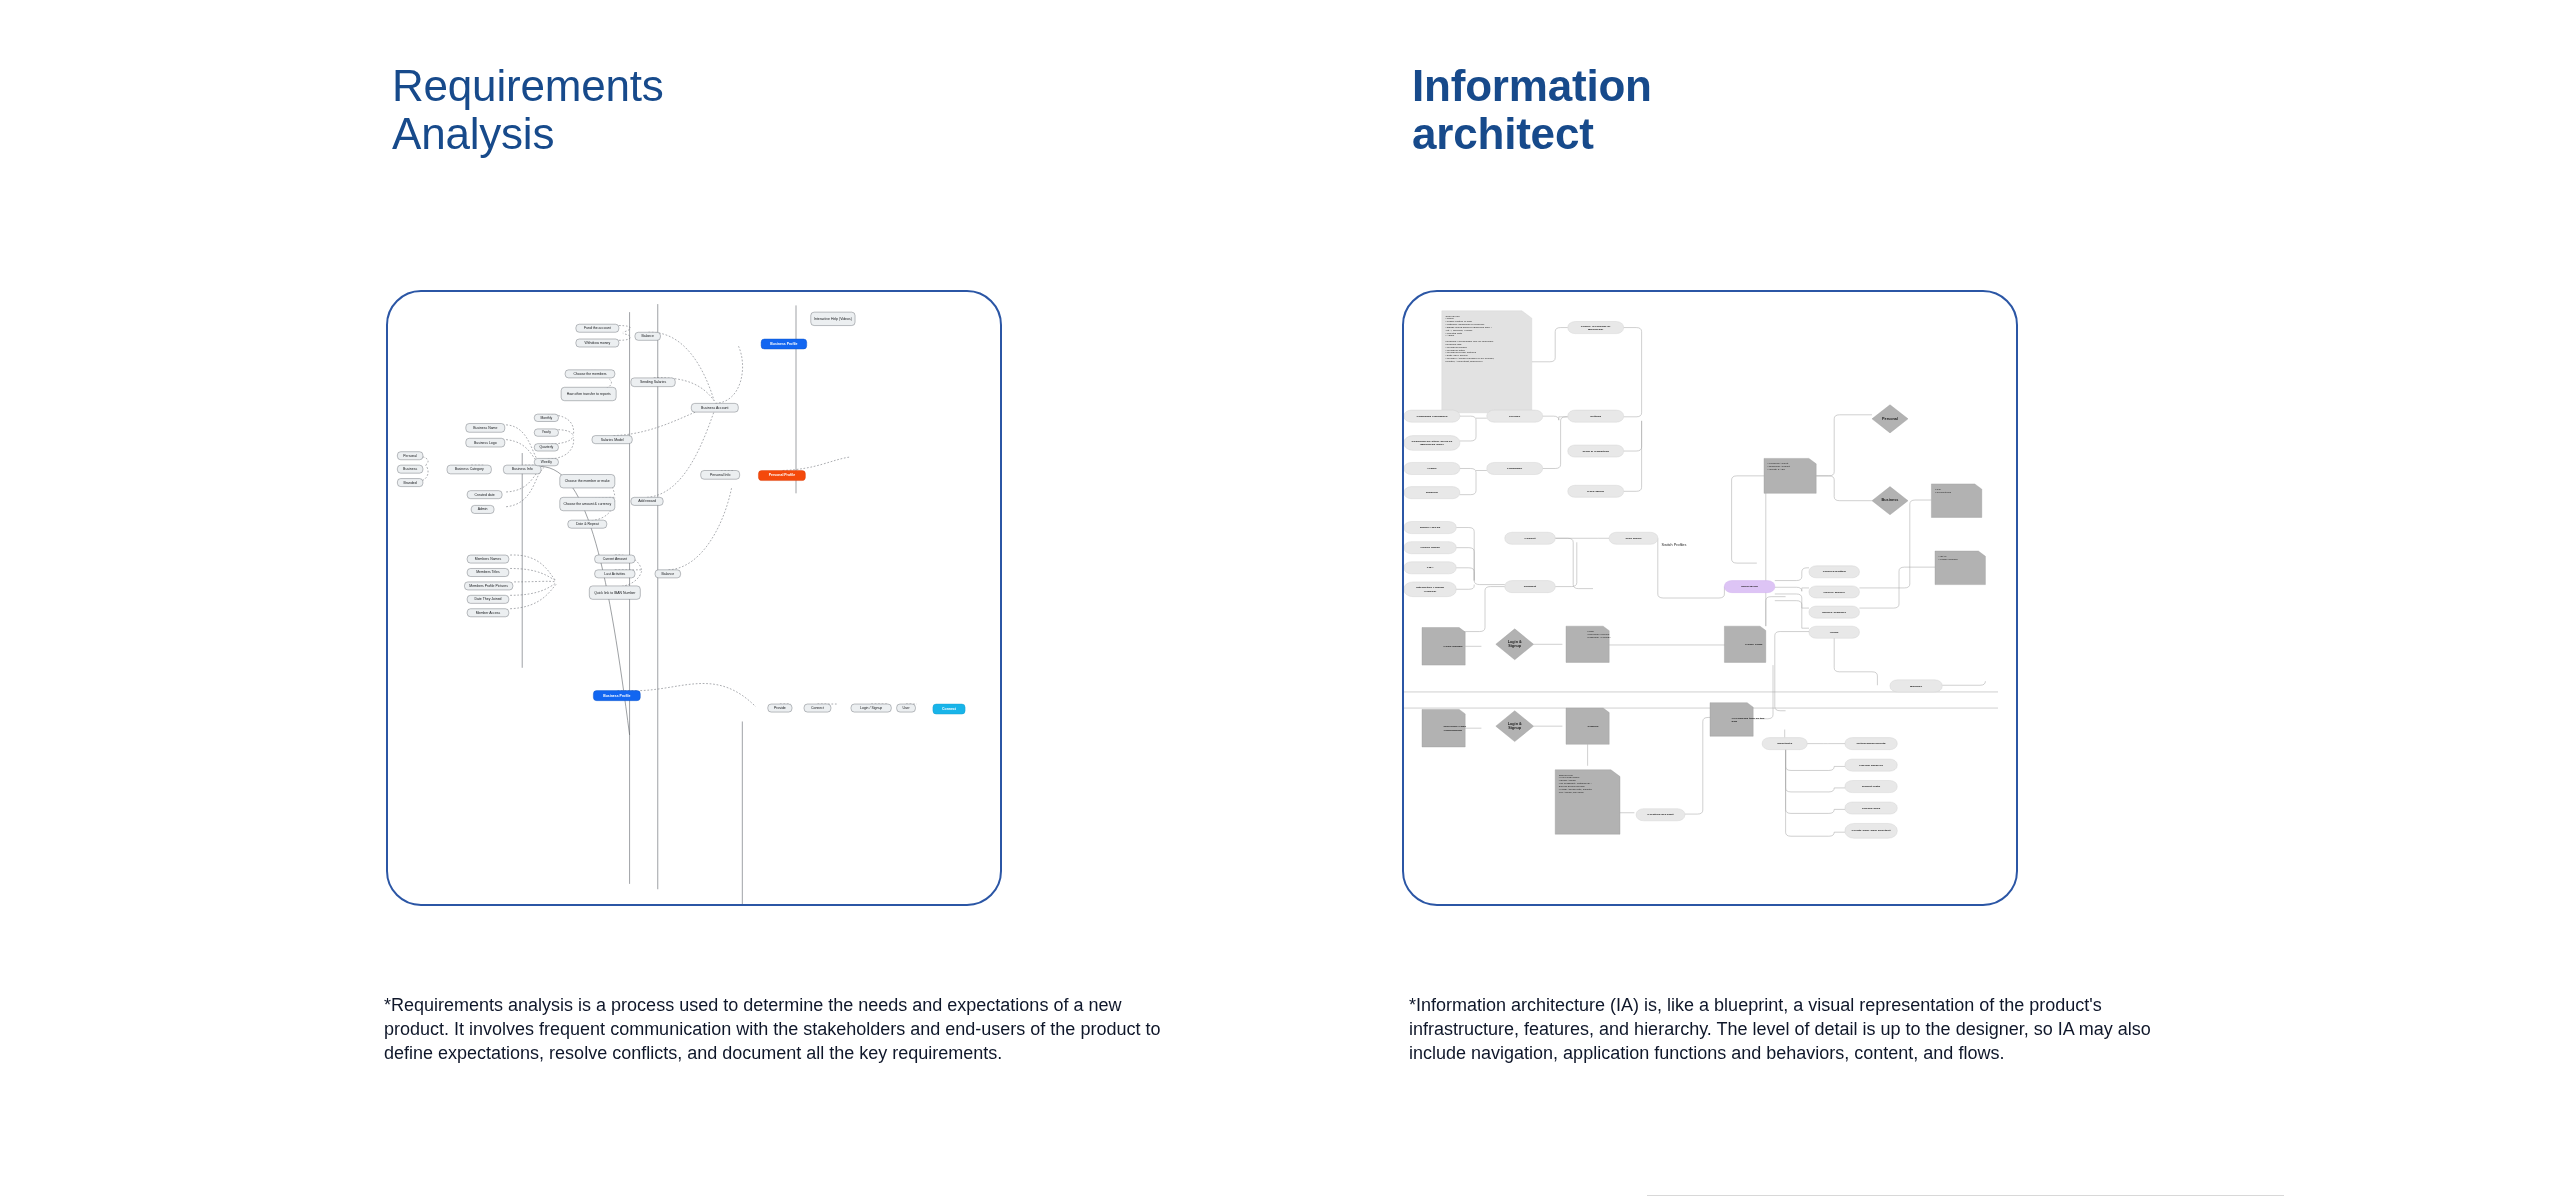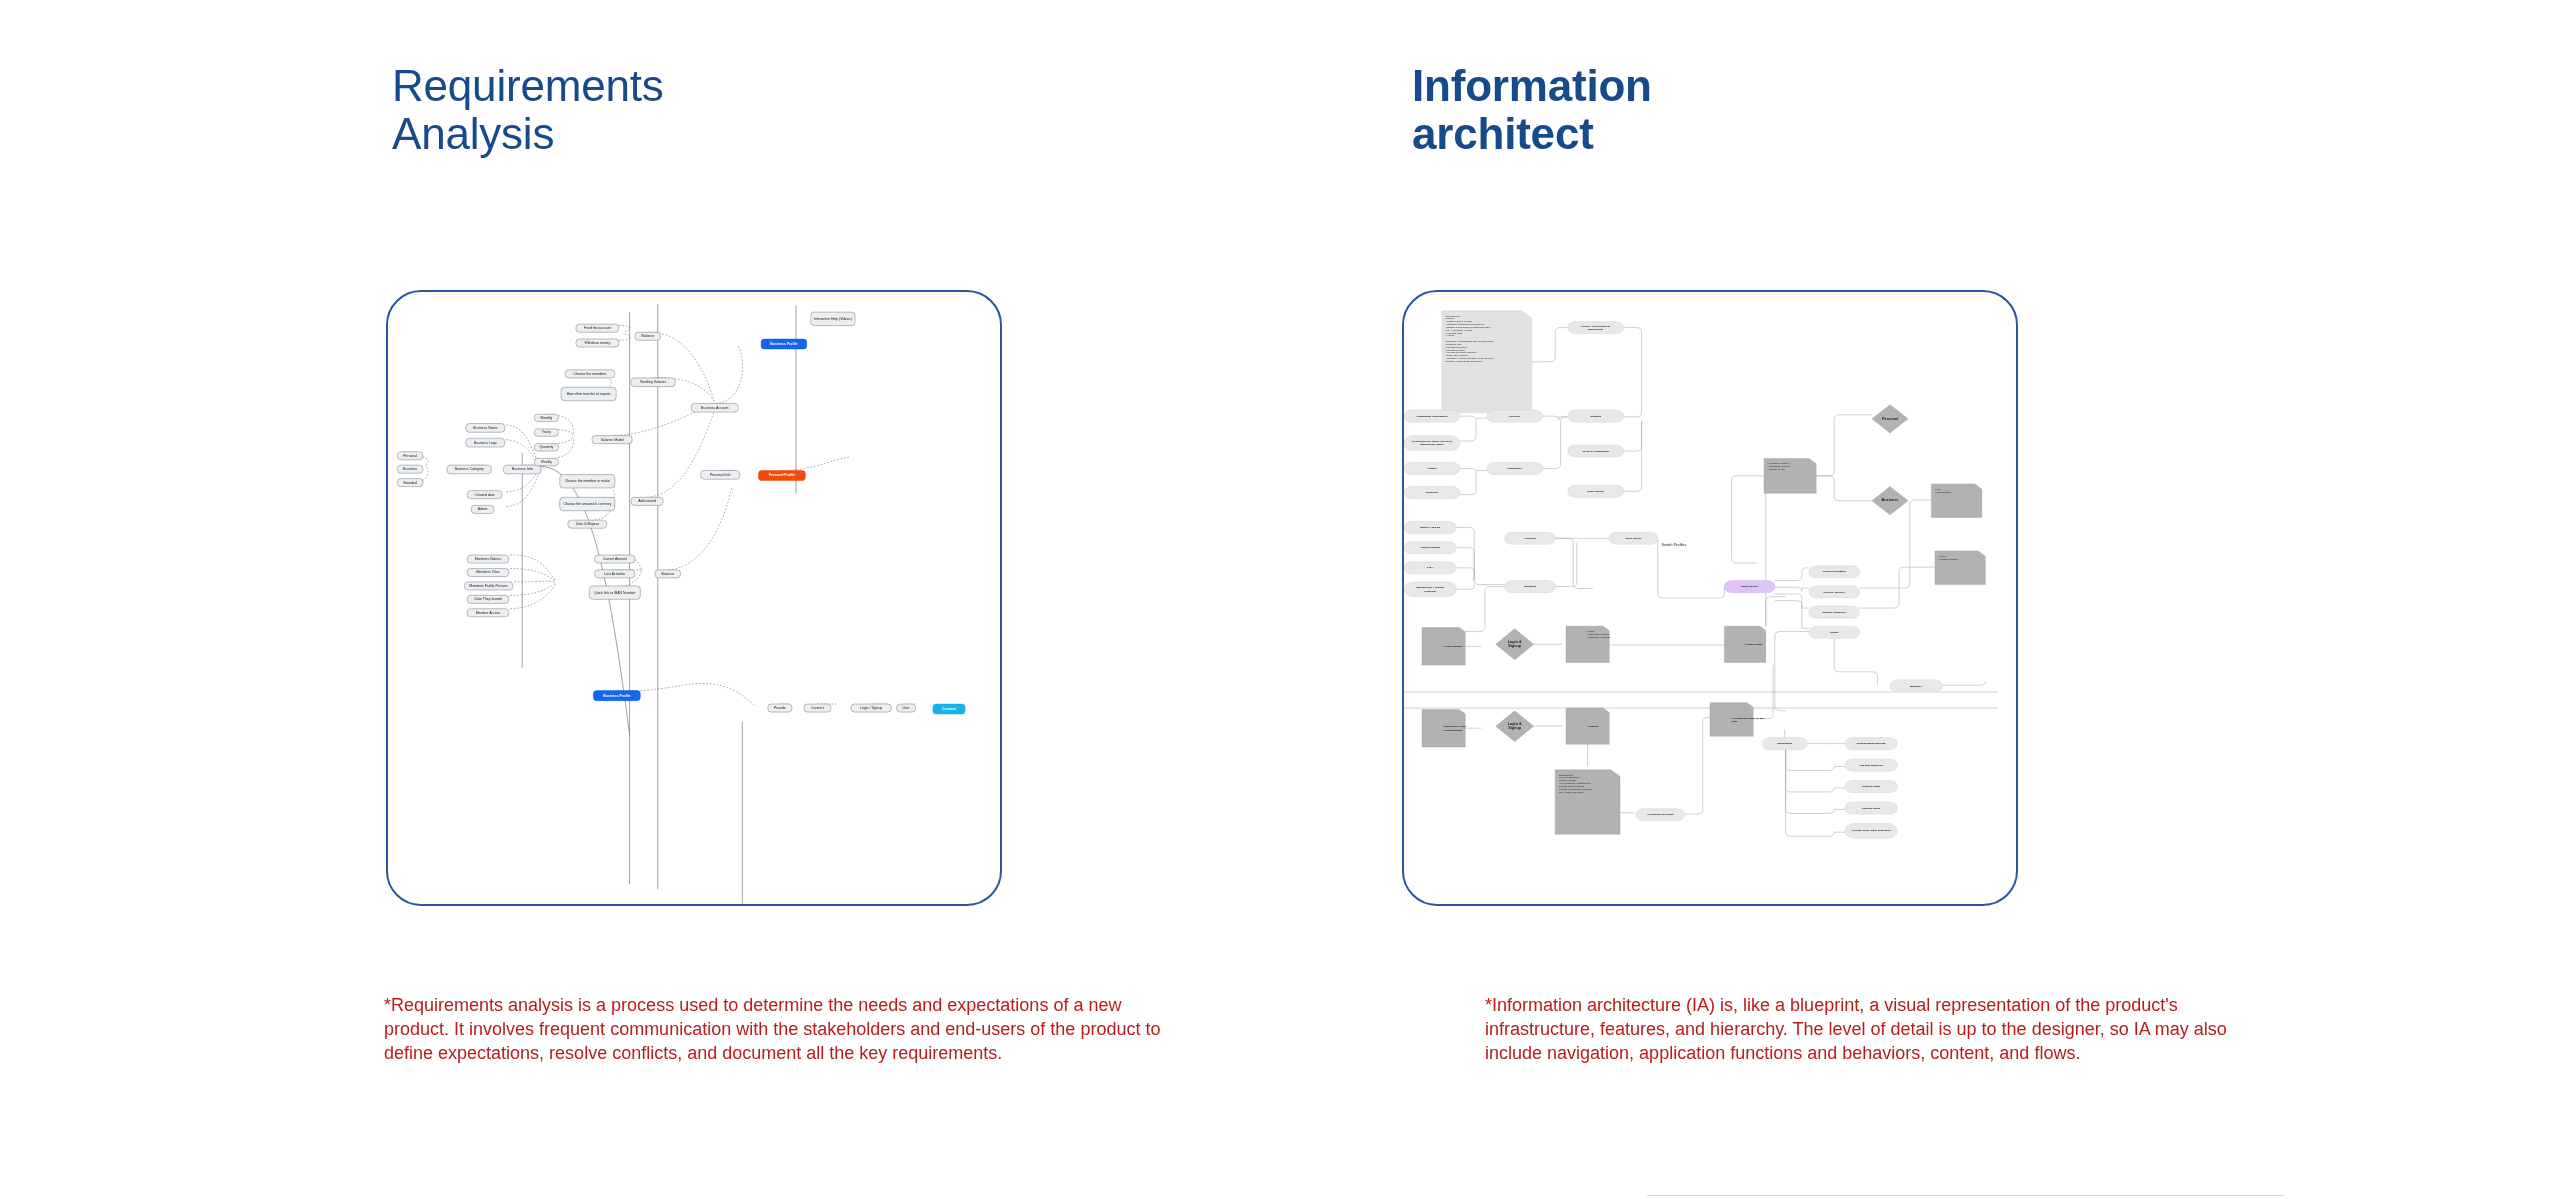--- a/index.html
+++ b/index.html
@@ -33,28 +33,28 @@
     border:2px solid #2b56a5;
     border-radius:35px;
     background:#fff;
     overflow:hidden;
   }
   .card-left{left:386px;top:290px;width:612px;height:612px;}
   .card-right{left:1402px;top:290px;width:612px;height:612px;}
 
   .caption{
     position:absolute;
-    color:#b91c1c;
+    color:#0f172a;
     font-size:18px;
     line-height:1.34;
     font-weight:400;
     font-stretch:condensed;
   }
   .cap-left{left:384px;top:993px;width:798px;}
-  .cap-right{left:1485px;top:993px;width:758px;}
+  .cap-right{left:1409px;top:993px;width:758px;}
 
   .hairline{
     position:absolute;left:1647px;top:1195px;width:637px;height:0.7px;
     background:#d8d8d8;
   }
 
   svg{display:block;}
   .mm-node rect{fill:#eceff1;stroke:#5a5f66;stroke-width:.6;}
   .mm-node text{font-family:"Liberation Sans",sans-serif;fill:#17191c;text-anchor:middle;dominant-baseline:middle;}
   .mm-node.hl-blue rect{fill:#1266f1;stroke:#0b4fc4;}

